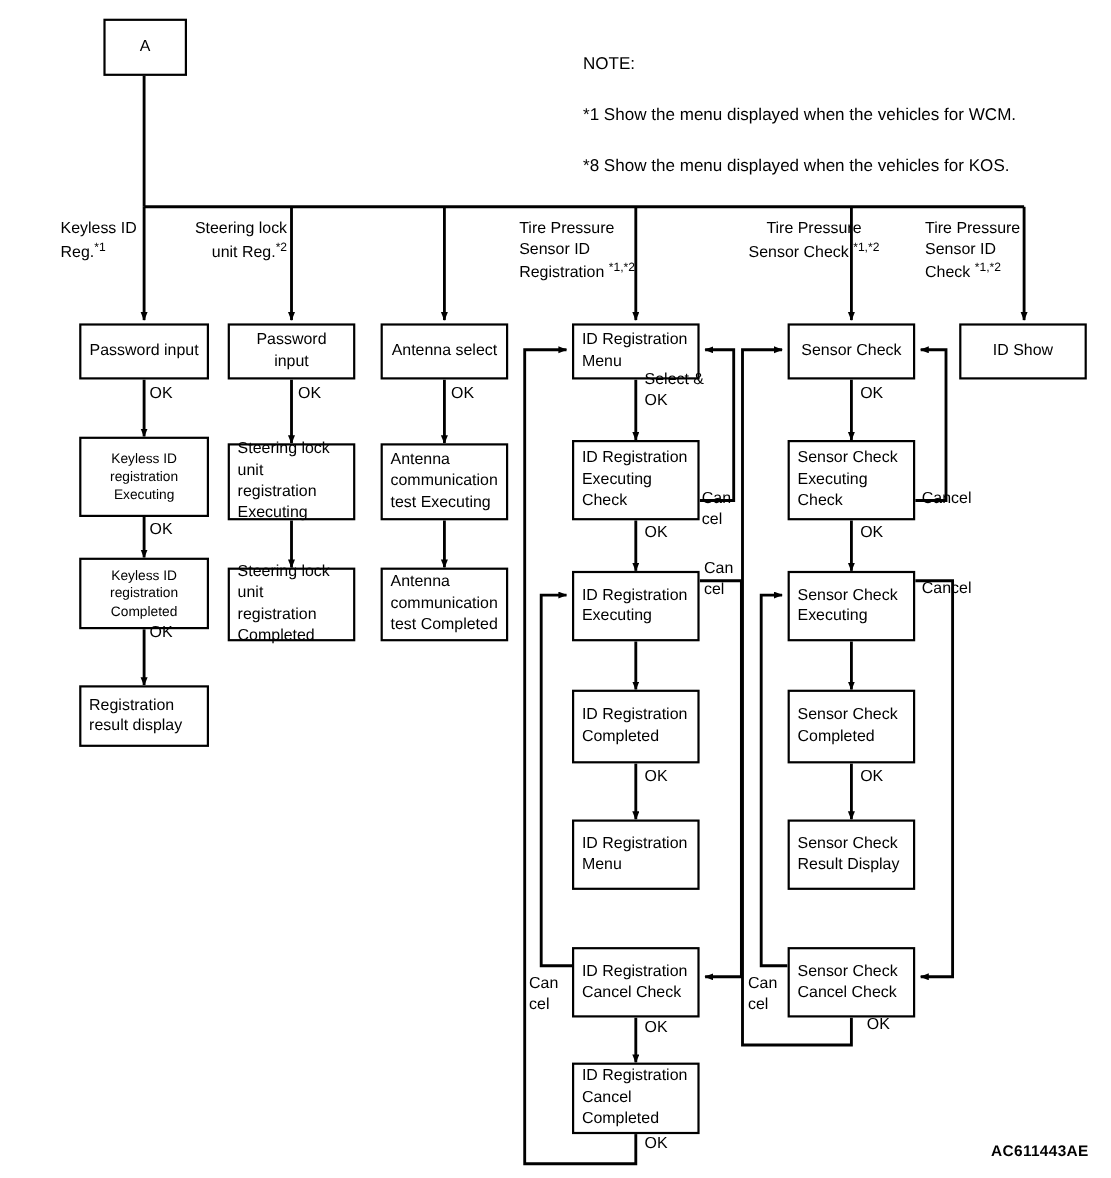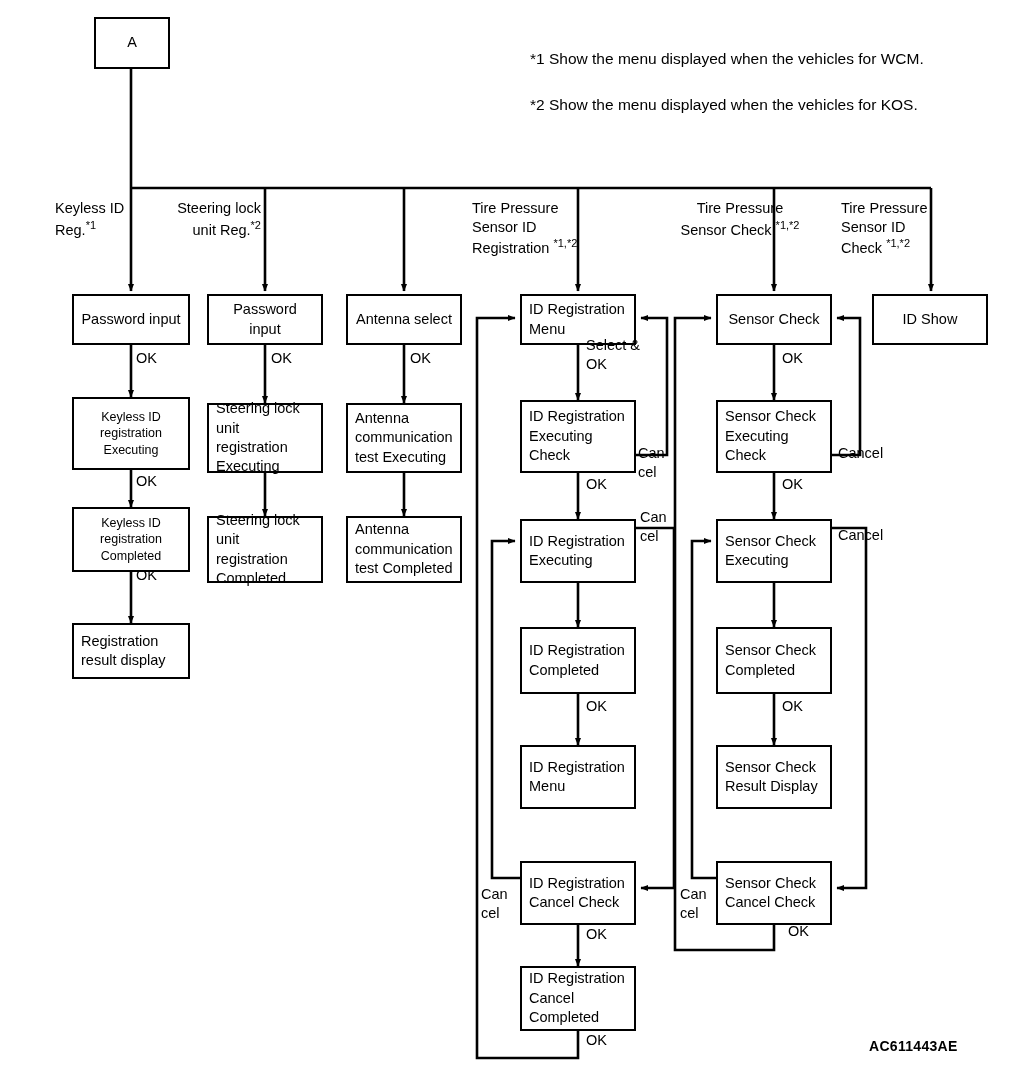--- a/index.html
+++ b/index.html
@@ -121,22 +121,23 @@
 
       <path d="M774,925 L774,950 L675,950 L675,318 L711,318" marker-end="url(#ah)"></path>
     </g>
   </svg>
 
   <div class="box center" style="left:94px;top:17px;width:76px;height:52px;">
     <span>A</span>
   </div>
 
   <div class="note" style="left:530px;top:25px;width:470px;">
+    <div>NOTE:</div>
     <div>*1 Show the menu displayed when the vehicles for WCM.</div>
-    <div>*2 Show the menu displayed when the vehicles for KOS.</div>
+    <div>*8 Show the menu displayed when the vehicles for KOS.</div>
   </div>
 
   <div class="lbl" style="left:55px;top:199px;width:74px;">Keyless ID<br>Reg.<span class="sup">*1</span></div>
   <div class="lbl r" style="left:155px;top:199px;width:106px;">Steering lock<br>unit Reg.<span class="sup">*2</span></div>
   <div class="lbl" style="left:472px;top:199px;width:130px;">Tire Pressure<br>Sensor ID<br>Registration <span class="sup">*1</span><span class="sup">,</span><span class="sup">*2</span></div>
   <div class="lbl c" style="left:645px;top:199px;width:190px;">Tire Pressure<br>Sensor Check <span class="sup">*1</span><span class="sup">,</span><span class="sup">*2</span></div>
   <div class="lbl" style="left:841px;top:199px;width:130px;">Tire Pressure<br>Sensor ID<br>Check <span class="sup">*1</span><span class="sup">,</span><span class="sup">*2</span></div>
 
   <div class="box center" style="left:72px;top:294px;width:118px;height:51px;">
     <span>Password input</span>
@@ -280,15 +281,15 @@
 Cancel Check</span>
   </div>
   <div class="lbl" style="left:680px;top:885px;width:36px;">Can
 cel</div>
   <div class="lbl" style="left:788px;top:922px;">OK</div>
 
   <div class="box center" style="left:872px;top:294px;width:116px;height:51px;">
     <span>ID Show</span>
   </div>
 
-  <div class="code" style="left:869px;top:1038px;">AC611443AE</div>
+  <div class="code" style="left:901px;top:1038px;">AC611443AE</div>
 
 </div>
 
 </body></html>

